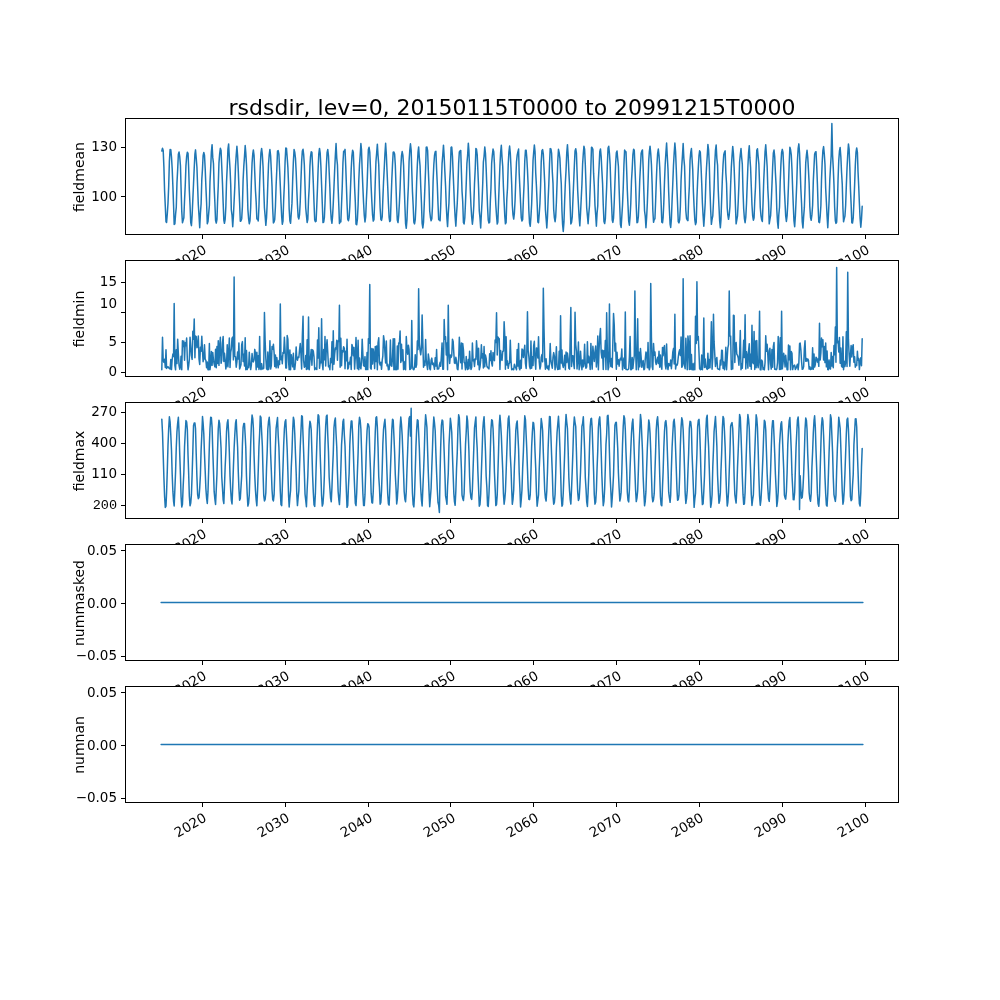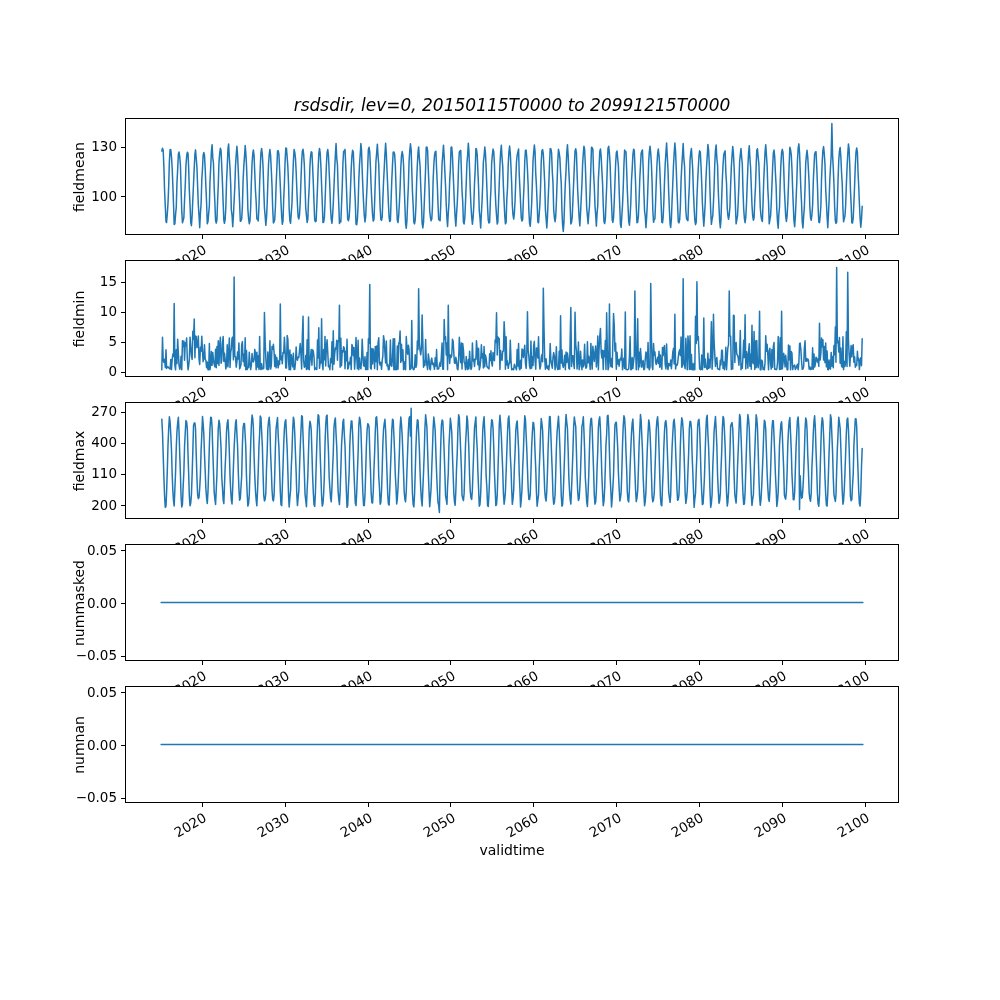--- a/index.html
+++ b/index.html
@@ -2,21 +2,21 @@
 <html><head>
 <meta charset="utf-8">
 <style>
   html,body{margin:0;padding:0;background:#ffffff;}
   .figure{
     position:relative;width:1000px;height:1000px;background:#ffffff;
     font-family:"DejaVu Sans",sans-serif;color:#000;overflow:hidden;
   }
   .chart-title{
     position:absolute;left:125px;width:774px;top:96px;text-align:center;
-    font-size:17px;line-height:1.1;white-space:nowrap;font-style:italic;
+    font-size:22px;line-height:1.1;white-space:nowrap;
   }
   .subplot{
     position:absolute;left:125px;width:774px;height:117px;
     border:1px solid #000;background:#ffffff;box-sizing:border-box;
   }
   .subplot svg{position:absolute;left:0;top:0;display:block;}
   .ylabel-wrap{
     position:absolute;left:-62px;top:0;width:30px;height:100%;
     display:flex;align-items:center;justify-content:center;
   }
@@ -73,21 +73,21 @@
       </div>
       <div class="subplot" style="top: 260px;">
         <div class="ylabel-wrap">
           <span>fieldmin</span>
         </div>
         <div class="ytick-mark" style="top: 110.5px;"></div>
         <div class="ytick-label" style="top: 104px;">0</div>
         <div class="ytick-mark" style="top: 80.5px;"></div>
         <div class="ytick-label" style="top: 74px;">5</div>
         <div class="ytick-mark" style="top: 50.5px;"></div>
-        <div class="ytick-label" style="top: 44px;">10</div>
+        <div class="ytick-label" style="top: 36px;">10</div>
         <div class="ytick-mark" style="top: 20.5px;"></div>
         <div class="ytick-label" style="top: 14px;">15</div>
         <div class="xtick-mark" style="left: 75.8064px;"></div>
         <div class="xtick-label" style="left: 76.3064px;">2020</div>
         <div class="xtick-mark" style="left: 158.658px;"></div>
         <div class="xtick-label" style="left: 159.158px;">2030</div>
         <div class="xtick-mark" style="left: 241.51px;"></div>
         <div class="xtick-label" style="left: 242.01px;">2040</div>
         <div class="xtick-mark" style="left: 324.361px;"></div>
         <div class="xtick-label" style="left: 324.861px;">2050</div>
@@ -103,21 +103,21 @@
         <div class="xtick-label" style="left: 739.119px;">2100</div>
         <svg width="772" height="115" viewBox="0 0 774 117" preserveAspectRatio="none">
           <path d="M35.9,110.7 L36.6,77.5 L37.3,101.2 L38.0,103.1 L38.7,100.0 L39.4,108.4 L40.1,90.4 L40.7,109.3 L41.4,107.7 L42.1,107.6 L42.8,108.6 L43.5,109.4 L44.2,109.9 L44.9,100.3 L45.6,110.5 L46.3,100.0 L47.0,94.6 L47.7,97.1 L48.3,43.2 L49.0,106.3 L49.7,110.7 L50.4,90.2 L51.1,104.4 L51.8,79.5 L52.5,94.2 L53.2,106.3 L53.9,110.1 L54.6,107.1 L55.2,96.8 L55.9,110.6 L56.6,81.2 L57.3,86.9 L58.0,81.3 L58.7,100.9 L59.4,83.1 L60.1,86.3 L60.8,78.4 L61.5,100.2 L62.2,110.7 L62.8,107.0 L63.5,100.2 L64.2,77.5 L64.9,87.1 L65.6,96.3 L66.3,100.1 L67.0,71.5 L67.7,79.7 L68.4,59.0 L69.1,98.4 L69.7,76.3 L70.4,76.8 L71.1,88.2 L71.8,86.7 L72.5,76.3 L73.2,99.5 L73.9,105.2 L74.6,87.7 L75.3,91.9 L76.0,76.6 L76.7,91.8 L77.3,102.4 L78.0,98.8 L78.7,85.3 L79.4,100.0 L80.1,101.1 L80.8,108.5 L81.5,102.8 L82.2,110.7 L82.9,110.7 L83.6,84.0 L84.2,110.6 L84.9,105.0 L85.6,92.0 L86.3,106.2 L87.0,93.1 L87.7,100.9 L88.4,104.8 L89.1,107.7 L89.8,89.7 L90.5,108.5 L91.2,86.9 L91.8,104.3 L92.5,81.2 L93.2,106.2 L93.9,86.7 L94.6,77.6 L95.3,104.1 L96.0,100.7 L96.7,83.5 L97.4,76.9 L98.1,102.2 L98.7,93.8 L99.4,100.1 L100.1,109.8 L100.8,105.4 L101.5,85.2 L102.2,107.7 L102.9,94.4 L103.6,78.3 L104.3,108.4 L105.0,92.6 L105.6,89.3 L106.3,78.4 L107.0,77.4 L107.7,100.6 L108.4,16.2 L109.1,97.2 L109.8,97.3 L110.5,108.1 L111.2,102.6 L111.9,92.5 L112.6,99.8 L113.2,83.3 L113.9,109.9 L114.6,107.8 L115.3,105.3 L116.0,85.1 L116.7,82.0 L117.4,102.2 L118.1,94.8 L118.8,106.8 L119.5,78.0 L120.1,110.7 L120.8,91.0 L121.5,110.5 L122.2,108.1 L122.9,108.3 L123.6,92.7 L124.3,103.8 L125.0,110.5 L125.7,105.6 L126.4,94.1 L127.1,102.1 L127.7,102.6 L128.4,100.4 L129.1,89.9 L129.8,94.0 L130.5,110.7 L131.2,92.8 L131.9,107.9 L132.6,96.3 L133.3,110.4 L134.0,76.7 L134.6,108.4 L135.3,110.5 L136.0,104.4 L136.7,109.8 L137.4,109.7 L138.1,109.2 L138.8,52.3 L139.5,81.2 L140.2,99.2 L140.9,109.7 L141.6,110.5 L142.2,92.6 L142.9,110.5 L143.6,105.9 L144.3,81.2 L145.0,109.9 L145.7,106.5 L146.4,87.1 L147.1,89.9 L147.8,84.7 L148.5,93.5 L149.1,107.4 L149.8,95.5 L150.5,108.7 L151.2,98.2 L151.9,104.4 L152.6,108.7 L153.3,101.3 L154.0,105.4 L154.7,43.8 L155.4,100.5 L156.1,97.0 L156.7,104.6 L157.4,93.0 L158.1,93.9 L158.8,77.6 L159.5,90.5 L160.2,108.9 L160.9,108.9 L161.6,75.9 L162.3,79.6 L163.0,102.6 L163.6,110.6 L164.3,90.5 L165.0,110.7 L165.7,95.3 L166.4,100.7 L167.1,107.7 L167.8,93.9 L168.5,110.3 L169.2,110.2 L169.9,103.5 L170.6,87.4 L171.2,99.2 L171.9,101.0 L172.6,97.6 L173.3,98.2 L174.0,90.4 L174.7,84.0 L175.4,94.9 L176.1,109.9 L176.8,76.3 L177.5,56.3 L178.1,101.3 L178.8,108.1 L179.5,107.0 L180.2,96.2 L180.9,110.3 L181.6,80.1 L182.3,109.9 L183.0,57.0 L183.7,110.7 L184.4,101.7 L185.0,97.8 L185.7,90.1 L186.4,106.0 L187.1,90.3 L187.8,91.7 L188.5,97.6 L189.2,110.6 L189.9,108.9 L190.6,109.8 L191.3,110.4 L192.0,80.3 L192.6,98.8 L193.3,67.9 L194.0,109.2 L194.7,103.3 L195.4,103.5 L196.1,58.7 L196.8,104.4 L197.5,110.6 L198.2,90.0 L198.9,100.5 L199.5,76.9 L200.2,106.8 L200.9,87.5 L201.6,80.2 L202.3,93.4 L203.0,107.5 L203.7,106.7 L204.4,110.6 L205.1,99.1 L205.8,103.4 L206.5,82.2 L207.1,110.7 L207.8,70.9 L208.5,105.1 L209.2,94.7 L209.9,88.5 L210.6,89.5 L211.3,80.7 L212.0,101.0 L212.7,81.0 L213.4,81.9 L214.0,45.0 L214.7,108.0 L215.4,78.7 L216.1,106.6 L216.8,91.2 L217.5,92.6 L218.2,87.2 L218.9,88.9 L219.6,109.6 L220.3,91.7 L221.0,101.6 L221.6,79.7 L222.3,109.9 L223.0,108.8 L223.7,103.0 L224.4,104.9 L225.1,97.9 L225.8,110.4 L226.5,84.9 L227.2,87.5 L227.9,96.4 L228.5,87.9 L229.2,110.0 L229.9,97.9 L230.6,77.9 L231.3,97.1 L232.0,109.7 L232.7,80.6 L233.4,110.7 L234.1,98.7 L234.8,107.5 L235.5,109.7 L236.1,102.7 L236.8,79.5 L237.5,95.5 L238.2,106.4 L238.9,107.1 L239.6,97.3 L240.3,110.5 L241.0,110.5 L241.7,93.1 L242.4,110.5 L243.0,79.0 L243.7,83.7 L244.4,24.0 L245.1,108.7 L245.8,110.0 L246.5,88.9 L247.2,104.8 L247.9,89.5 L248.6,95.3 L249.3,109.5 L249.9,86.9 L250.6,102.2 L251.3,86.5 L252.0,110.6 L252.7,83.3 L253.4,78.1 L254.1,103.5 L254.8,105.9 L255.5,102.9 L256.2,110.2 L256.9,100.9 L257.5,96.7 L258.2,76.0 L258.9,80.9 L259.6,93.2 L260.3,103.7 L261.0,81.4 L261.7,106.7 L262.4,104.9 L263.1,110.7 L263.8,110.5 L264.4,104.3 L265.1,80.3 L265.8,106.3 L266.5,107.1 L267.2,98.5 L267.9,79.0 L268.6,110.6 L269.3,79.1 L270.0,110.7 L270.7,109.0 L271.4,110.6 L272.0,86.5 L272.7,110.0 L273.4,83.3 L274.1,83.7 L274.8,71.2 L275.5,103.2 L276.2,84.6 L276.9,101.6 L277.6,90.2 L278.3,110.5 L278.9,109.8 L279.6,102.3 L280.3,110.7 L281.0,76.8 L281.7,89.3 L282.4,94.8 L283.1,85.6 L283.8,90.2 L284.5,110.4 L285.2,110.0 L285.9,109.2 L286.5,60.6 L287.2,106.6 L287.9,110.3 L288.6,110.6 L289.3,108.2 L290.0,95.3 L290.7,108.1 L291.4,105.4 L292.1,81.4 L292.8,90.1 L293.4,28.2 L294.1,84.1 L294.8,90.6 L295.5,95.4 L296.2,88.7 L296.9,54.8 L297.6,83.3 L298.3,108.1 L299.0,101.9 L299.7,106.2 L300.4,79.8 L301.0,100.2 L301.7,105.9 L302.4,110.4 L303.1,94.6 L303.8,99.8 L304.5,109.4 L305.2,110.7 L305.9,101.0 L306.6,98.8 L307.3,105.4 L307.9,103.7 L308.6,106.3 L309.3,110.2 L310.0,98.5 L310.7,106.8 L311.4,90.0 L312.1,110.0 L312.8,110.0 L313.5,109.7 L314.2,105.7 L314.9,103.1 L315.5,107.1 L316.2,96.4 L316.9,83.3 L317.6,110.1 L318.3,110.1 L319.0,59.6 L319.7,79.6 L320.4,77.0 L321.1,95.7 L321.8,83.4 L322.4,110.6 L323.1,45.0 L323.8,92.3 L324.5,104.3 L325.2,95.7 L325.9,98.3 L326.6,96.3 L327.3,79.5 L328.0,81.8 L328.7,94.2 L329.3,103.7 L330.0,104.3 L330.7,98.0 L331.4,101.4 L332.1,109.8 L332.8,110.5 L333.5,100.7 L334.2,77.5 L334.9,90.1 L335.6,103.6 L336.3,83.3 L336.9,109.8 L337.6,83.9 L338.3,90.2 L339.0,103.0 L339.7,104.0 L340.4,110.7 L341.1,97.2 L341.8,107.6 L342.5,110.4 L343.2,100.3 L343.8,109.6 L344.5,91.7 L345.2,104.6 L345.9,110.4 L346.6,108.2 L347.3,83.5 L348.0,101.5 L348.7,100.4 L349.4,107.3 L350.1,99.1 L350.8,100.2 L351.4,81.1 L352.1,90.5 L352.8,105.5 L353.5,88.7 L354.2,110.6 L354.9,108.0 L355.6,101.2 L356.3,85.3 L357.0,98.6 L357.7,94.4 L358.3,108.9 L359.0,87.1 L359.7,107.5 L360.4,95.7 L361.1,99.0 L361.8,106.8 L362.5,108.6 L363.2,108.3 L363.9,109.8 L364.6,94.3 L365.3,101.2 L365.9,91.3 L366.6,103.8 L367.3,106.8 L368.0,93.0 L368.7,99.8 L369.4,101.4 L370.1,80.3 L370.8,83.0 L371.5,52.7 L372.2,95.7 L372.8,77.2 L373.5,78.3 L374.2,79.1 L374.9,110.4 L375.6,91.0 L376.3,99.9 L377.0,101.1 L377.7,91.7 L378.4,91.7 L379.1,61.8 L379.8,77.2 L380.4,110.2 L381.1,77.1 L381.8,105.8 L382.5,101.7 L383.2,109.2 L383.9,104.9 L384.6,103.5 L385.3,80.7 L386.0,101.6 L386.7,110.6 L387.3,110.5 L388.0,109.6 L388.7,110.6 L389.4,105.1 L390.1,107.3 L390.8,108.7 L391.5,110.7 L392.2,89.9 L392.9,106.8 L393.6,84.0 L394.2,108.8 L394.9,110.7 L395.6,101.0 L396.3,109.2 L397.0,89.6 L397.7,90.3 L398.4,98.1 L399.1,92.2 L399.8,85.8 L400.5,104.2 L401.2,109.3 L401.8,96.3 L402.5,51.7 L403.2,90.9 L403.9,97.0 L404.6,107.2 L405.3,109.6 L406.0,81.5 L406.7,109.1 L407.4,97.5 L408.1,106.3 L408.7,86.4 L409.4,81.7 L410.1,101.2 L410.8,110.1 L411.5,88.5 L412.2,88.9 L412.9,98.7 L413.6,77.0 L414.3,102.4 L415.0,109.9 L415.7,106.8 L416.3,98.1 L417.0,95.2 L417.7,102.6 L418.4,27.6 L419.1,69.0 L419.8,99.9 L420.5,110.2 L421.2,99.5 L421.9,108.3 L422.6,109.5 L423.2,106.8 L423.9,110.7 L424.6,104.5 L425.3,83.9 L426.0,101.2 L426.7,105.2 L427.4,109.1 L428.1,98.1 L428.8,93.2 L429.5,97.1 L430.2,110.7 L430.8,102.8 L431.5,87.3 L432.2,108.0 L432.9,110.3 L433.6,110.2 L434.3,91.8 L435.0,110.0 L435.7,55.8 L436.4,103.8 L437.1,90.6 L437.7,105.4 L438.4,108.3 L439.1,104.6 L439.8,96.0 L440.5,110.7 L441.2,92.6 L441.9,103.4 L442.6,93.7 L443.3,99.2 L444.0,109.2 L444.7,110.0 L445.3,80.3 L446.0,47.4 L446.7,107.3 L447.4,96.8 L448.1,96.3 L448.8,104.2 L449.5,109.5 L450.2,52.1 L450.9,84.7 L451.6,91.8 L452.2,109.9 L452.9,100.3 L453.6,82.4 L454.3,110.6 L455.0,106.1 L455.7,91.7 L456.4,102.7 L457.1,110.7 L457.8,100.6 L458.5,107.7 L459.1,102.8 L459.8,84.8 L460.5,106.3 L461.2,109.1 L461.9,107.8 L462.6,82.1 L463.3,103.6 L464.0,97.0 L464.7,101.7 L465.4,110.3 L466.1,83.8 L466.7,99.7 L467.4,110.0 L468.1,86.7 L468.8,95.2 L469.5,102.2 L470.2,92.5 L470.9,86.5 L471.6,107.8 L472.3,99.6 L473.0,76.4 L473.6,110.6 L474.3,89.7 L475.0,76.5 L475.7,68.6 L476.4,93.0 L477.1,98.6 L477.8,90.9 L478.5,110.3 L479.2,91.3 L479.9,97.5 L480.6,80.9 L481.2,110.4 L481.9,52.6 L482.6,91.5 L483.3,110.7 L484.0,107.8 L484.7,43.8 L485.4,100.3 L486.1,107.3 L486.8,99.2 L487.5,108.3 L488.1,83.2 L488.8,53.5 L489.5,65.0 L490.2,91.7 L490.9,83.6 L491.6,110.1 L492.3,92.8 L493.0,104.8 L493.7,100.5 L494.4,107.1 L495.1,100.7 L495.7,98.9 L496.4,100.6 L497.1,89.6 L497.8,110.7 L498.5,103.9 L499.2,98.8 L499.9,109.2 L500.6,52.0 L501.3,110.5 L502.0,110.1 L502.6,110.6 L503.3,110.4 L504.0,109.8 L504.7,97.4 L505.4,76.7 L506.1,110.6 L506.8,110.5 L507.5,98.1 L508.2,109.4 L508.9,102.0 L509.6,96.2 L510.2,30.6 L510.9,90.3 L511.6,110.7 L512.3,92.7 L513.0,58.7 L513.7,110.6 L514.4,92.9 L515.1,107.6 L515.8,89.0 L516.5,98.3 L517.1,108.1 L517.8,104.5 L518.5,101.2 L519.2,110.7 L519.9,109.9 L520.6,99.8 L521.3,92.6 L522.0,94.5 L522.7,108.5 L523.4,82.9 L524.1,108.4 L524.7,110.6 L525.4,107.7 L526.1,22.8 L526.8,77.6 L527.5,107.4 L528.2,110.4 L528.9,83.9 L529.6,96.0 L530.3,92.5 L531.0,102.9 L531.6,105.3 L532.3,100.9 L533.0,98.0 L533.7,104.4 L534.4,91.8 L535.1,108.0 L535.8,95.5 L536.5,106.3 L537.2,110.1 L537.9,87.9 L538.5,96.3 L539.2,88.5 L539.9,86.1 L540.6,105.3 L541.3,109.8 L542.0,84.5 L542.7,106.3 L543.4,110.5 L544.1,104.2 L544.8,106.3 L545.5,106.5 L546.1,100.7 L546.8,109.6 L547.5,102.1 L548.2,92.8 L548.9,89.1 L549.6,104.8 L550.3,54.2 L551.0,109.9 L551.7,105.1 L552.4,106.1 L553.0,104.5 L553.7,97.8 L554.4,92.7 L555.1,90.2 L555.8,96.1 L556.5,77.3 L557.2,108.2 L557.9,106.7 L558.6,18.0 L559.3,104.1 L560.0,106.5 L560.6,109.6 L561.3,78.7 L562.0,94.6 L562.7,110.7 L563.4,76.4 L564.1,84.3 L564.8,110.4 L565.5,76.1 L566.2,110.2 L566.9,95.2 L567.5,110.7 L568.2,104.8 L568.9,110.7 L569.6,103.9 L570.3,110.6 L571.0,56.3 L571.7,83.9 L572.4,21.0 L573.1,80.5 L573.8,76.8 L574.5,93.7 L575.1,109.5 L575.8,110.6 L576.5,110.3 L577.2,95.6 L577.9,110.7 L578.6,101.7 L579.3,58.1 L580.0,108.4 L580.7,99.7 L581.4,107.8 L582.0,108.8 L582.7,110.3 L583.4,93.8 L584.1,109.4 L584.8,100.1 L585.5,108.5 L586.2,92.0 L586.9,61.8 L587.6,110.1 L588.3,97.4 L589.0,54.1 L589.6,81.8 L590.3,95.0 L591.0,107.3 L591.7,100.1 L592.4,98.1 L593.1,109.6 L593.8,110.1 L594.5,109.9 L595.2,110.7 L595.9,100.9 L596.5,105.9 L597.2,90.7 L597.9,91.0 L598.6,109.4 L599.3,102.7 L600.0,110.6 L600.7,104.5 L601.4,87.8 L602.1,110.7 L602.8,98.4 L603.4,88.3 L604.1,85.1 L604.8,30.6 L605.5,76.3 L606.2,76.3 L606.9,110.4 L607.6,102.3 L608.3,109.9 L609.0,55.2 L609.7,55.6 L610.4,103.3 L611.0,84.2 L611.7,82.9 L612.4,94.8 L613.1,96.0 L613.8,98.4 L614.5,106.1 L615.2,93.8 L615.9,70.8 L616.6,110.6 L617.3,104.6 L617.9,109.2 L618.6,96.2 L619.3,80.7 L620.0,98.3 L620.7,54.7 L621.4,109.9 L622.1,92.3 L622.8,96.4 L623.5,109.0 L624.2,91.1 L624.9,84.1 L625.5,107.0 L626.2,94.8 L626.9,110.1 L627.6,65.3 L628.3,102.7 L629.0,104.4 L629.7,71.7 L630.4,110.4 L631.1,81.5 L631.8,108.6 L632.4,80.8 L633.1,104.6 L633.8,108.6 L634.5,100.8 L635.2,51.0 L635.9,110.6 L636.6,110.7 L637.3,100.8 L638.0,102.2 L638.7,110.4 L639.4,108.5 L640.0,110.7 L640.7,103.5 L641.4,76.1 L642.1,91.8 L642.8,84.7 L643.5,96.2 L644.2,110.7 L644.9,91.3 L645.6,88.7 L646.3,104.9 L646.9,110.0 L647.6,90.0 L648.3,108.1 L649.0,87.2 L649.7,82.9 L650.4,110.2 L651.1,109.9 L651.8,110.6 L652.5,109.9 L653.2,103.7 L653.9,76.8 L654.5,91.3 L655.2,110.4 L655.9,78.1 L656.6,110.3 L657.3,51.2 L658.0,109.7 L658.7,104.3 L659.4,93.9 L660.1,99.0 L660.8,107.9 L661.4,95.9 L662.1,103.0 L662.8,110.6 L663.5,110.6 L664.2,85.5 L664.9,100.5 L665.6,86.5 L666.3,110.7 L667.0,92.1 L667.7,93.9 L668.4,110.5 L669.0,107.5 L669.7,106.4 L670.4,105.9 L671.1,110.4 L671.8,109.1 L672.5,106.9 L673.2,105.0 L673.9,110.6 L674.6,103.6 L675.3,84.1 L675.9,83.4 L676.6,90.1 L677.3,102.0 L678.0,110.2 L678.7,110.0 L679.4,107.5 L680.1,89.1 L680.8,81.2 L681.5,102.0 L682.2,99.2 L682.8,101.8 L683.5,99.7 L684.2,100.8 L684.9,110.0 L685.6,107.5 L686.3,110.5 L687.0,109.0 L687.7,110.1 L688.4,88.3 L689.1,110.2 L689.8,94.6 L690.4,107.9 L691.1,105.3 L691.8,97.8 L692.5,98.8 L693.2,102.9 L693.9,99.8 L694.6,107.2 L695.3,63.4 L696.0,100.7 L696.7,93.2 L697.3,78.4 L698.0,87.3 L698.7,80.0 L699.4,100.8 L700.1,87.1 L700.8,103.4 L701.5,83.5 L702.2,107.7 L702.9,91.5 L703.6,110.5 L704.3,110.6 L704.9,100.6 L705.6,108.8 L706.3,109.9 L707.0,93.0 L707.7,106.9 L708.4,97.1 L709.1,108.6 L709.8,85.9 L710.5,95.4 L711.2,67.1 L711.8,103.0 L712.5,6.6 L713.2,83.3 L713.9,81.6 L714.6,92.6 L715.3,77.8 L716.0,104.1 L716.7,88.6 L717.4,107.0 L718.1,108.0 L718.8,77.0 L719.4,110.7 L720.1,102.1 L720.8,107.3 L721.5,102.7 L722.2,72.0 L722.9,107.4 L723.6,11.4 L724.3,79.5 L725.0,95.6 L725.7,107.1 L726.3,96.3 L727.0,86.0 L727.7,97.7 L728.4,87.9 L729.1,85.2 L729.8,102.9 L730.5,97.4 L731.2,108.0 L731.9,105.6 L732.6,106.4 L733.3,91.8 L733.9,101.1 L734.6,99.1 L735.3,110.5 L736.0,101.8 L736.7,98.5 L737.4,106.5 L738.1,79.0" fill="none" stroke="#1f77b4" stroke-width="1.5" stroke-linejoin="round" stroke-linecap="round"></path>
         </svg>
       </div>
       <div class="subplot" style="top: 402px;">
         <div class="ylabel-wrap">
           <span>fieldmax</span>
         </div>
         <div class="ytick-mark" style="top: 102.148px;"></div>
-        <div class="ytick-label" style="top: 95.648px;">200</div>
+        <div class="ytick-label" style="top: 95.648px; font-family: Liberation Mono, monospace;">200</div>
         <div class="ytick-mark" style="top: 70.948px;"></div>
         <div class="ytick-label" style="top: 64.448px;">110</div>
         <div class="ytick-mark" style="top: 39.748px;"></div>
         <div class="ytick-label" style="top: 33.248px;">400</div>
         <div class="ytick-mark" style="top: 8.548px;"></div>
         <div class="ytick-label" style="top: 2.048px;">270</div>
         <div class="xtick-mark" style="left: 75.8064px;"></div>
         <div class="xtick-label" style="left: 76.3064px;">2020</div>
         <div class="xtick-mark" style="left: 158.658px;"></div>
         <div class="xtick-label" style="left: 159.158px;">2030</div>
@@ -197,14 +197,13 @@
         <div class="xtick-label" style="left: 573.416px;">2080</div>
         <div class="xtick-mark" style="left: 655.768px;"></div>
         <div class="xtick-label" style="left: 656.268px;">2090</div>
         <div class="xtick-mark" style="left: 738.619px;"></div>
         <div class="xtick-label" style="left: 739.119px;">2100</div>
         <svg width="772" height="115" viewBox="0 0 774 117" preserveAspectRatio="none">
           <path d="M35.2,58.5 L738.8,58.5" fill="none" stroke="#1f77b4" stroke-width="1.5" stroke-linejoin="round" stroke-linecap="round"></path>
         </svg>
       </div>
     </div>
-  <div class="x-axis-label">validtime</div>
 </div>
 
 </body></html>

